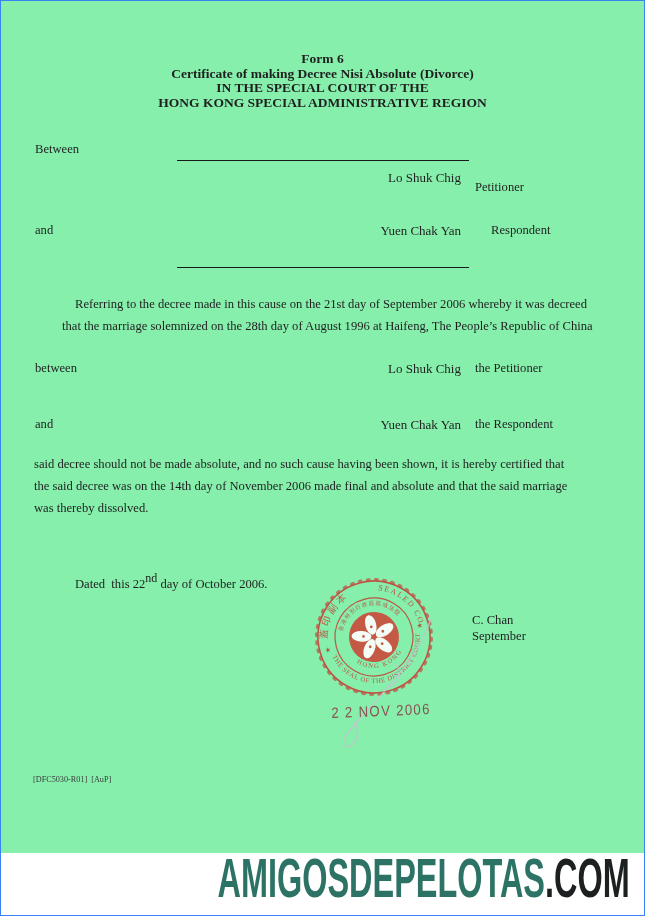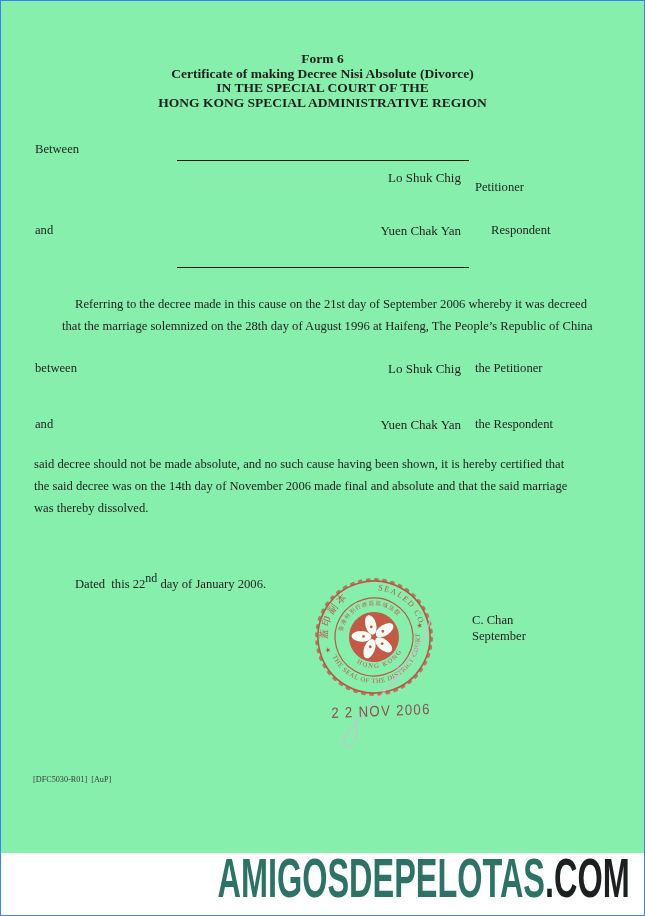--- a/index.html
+++ b/index.html
@@ -71,21 +71,21 @@
   <div class="t" style="left:34px; top:416px;">and</div>
   <div class="cname" style="top:416px;">Yuen Chak Yan</div>
   <div class="t" style="left:474px; top:416px;">the Respondent</div>
 
   <div class="para" style="left:33px; top:452px;">
     <div>said decree should not be made absolute, and no such cause having been shown, it is hereby certified that</div>
     <div>the said decree was on the 14th day of November 2006 made final and absolute and that the said marriage</div>
     <div>was thereby dissolved.</div>
   </div>
 
-  <div class="t ws" style="left:74px; top:570px;"><span>Dated  this 22</span><sup>nd</sup><span> day of January 2006.</span></div>
+  <div class="t ws" style="left:74px; top:570px;"><span>Dated  this 22</span><sup>nd</sup><span> day of October 2006.</span></div>
 
   <div class="sealwrap">
     <svg width="140" height="140" viewBox="0 0 140 140">
       <g transform="rotate(-15 70 67)" opacity="0.9">
 
         <circle cx="70" cy="67" r="56" fill="none" stroke="#c4443a" stroke-width="1.6"></circle>
         <circle cx="70" cy="67" r="57.5" fill="none" stroke="#c4443a" stroke-width="3" stroke-dasharray="2 6.2" stroke-linecap="round" opacity="0.75"></circle>
 
         <circle cx="70" cy="67" r="39" fill="none" stroke="#c4443a" stroke-width="1.2"></circle>
 

